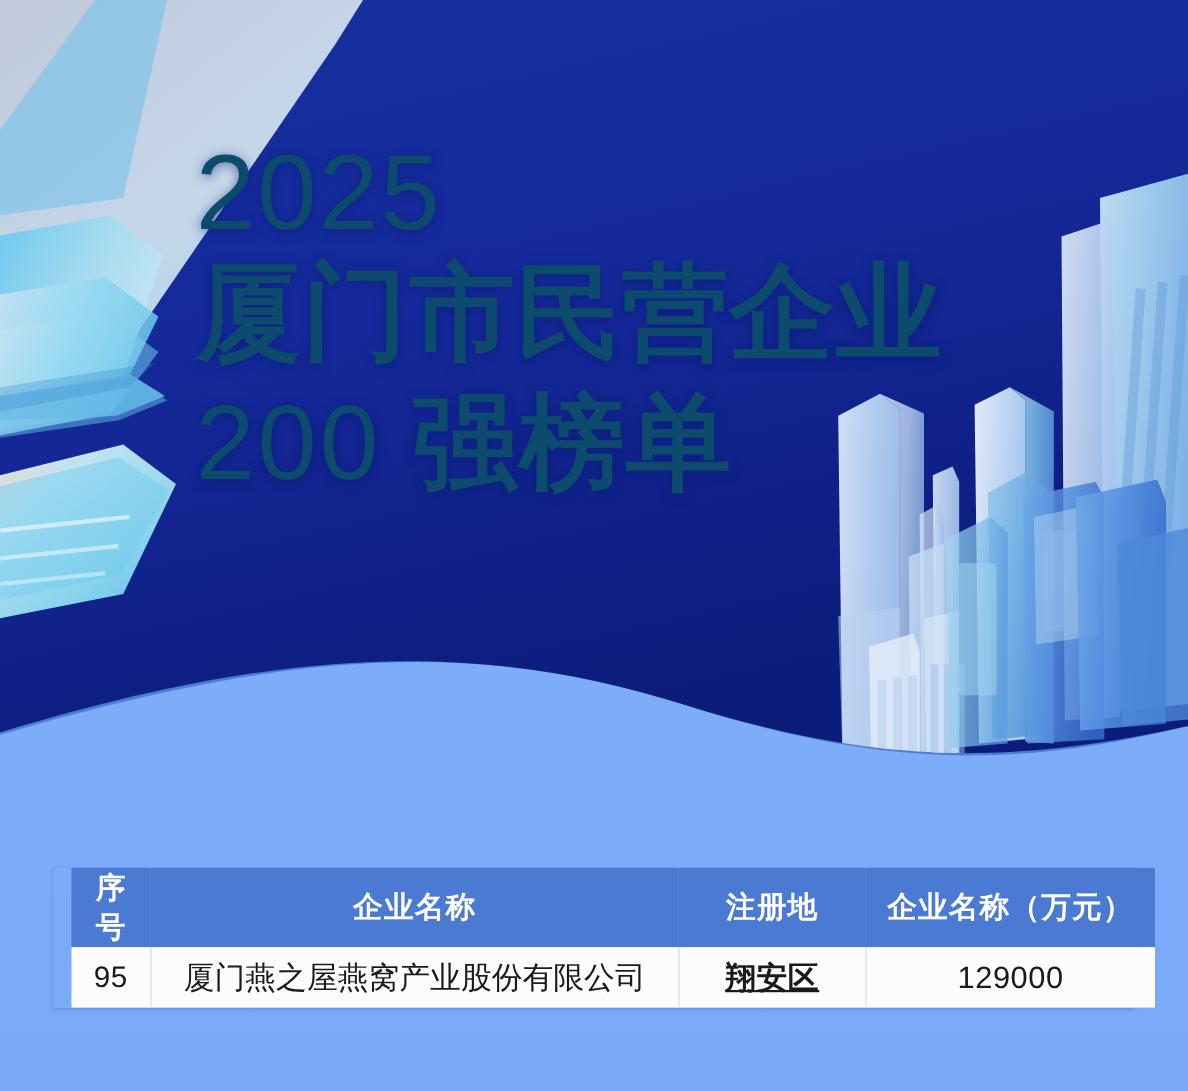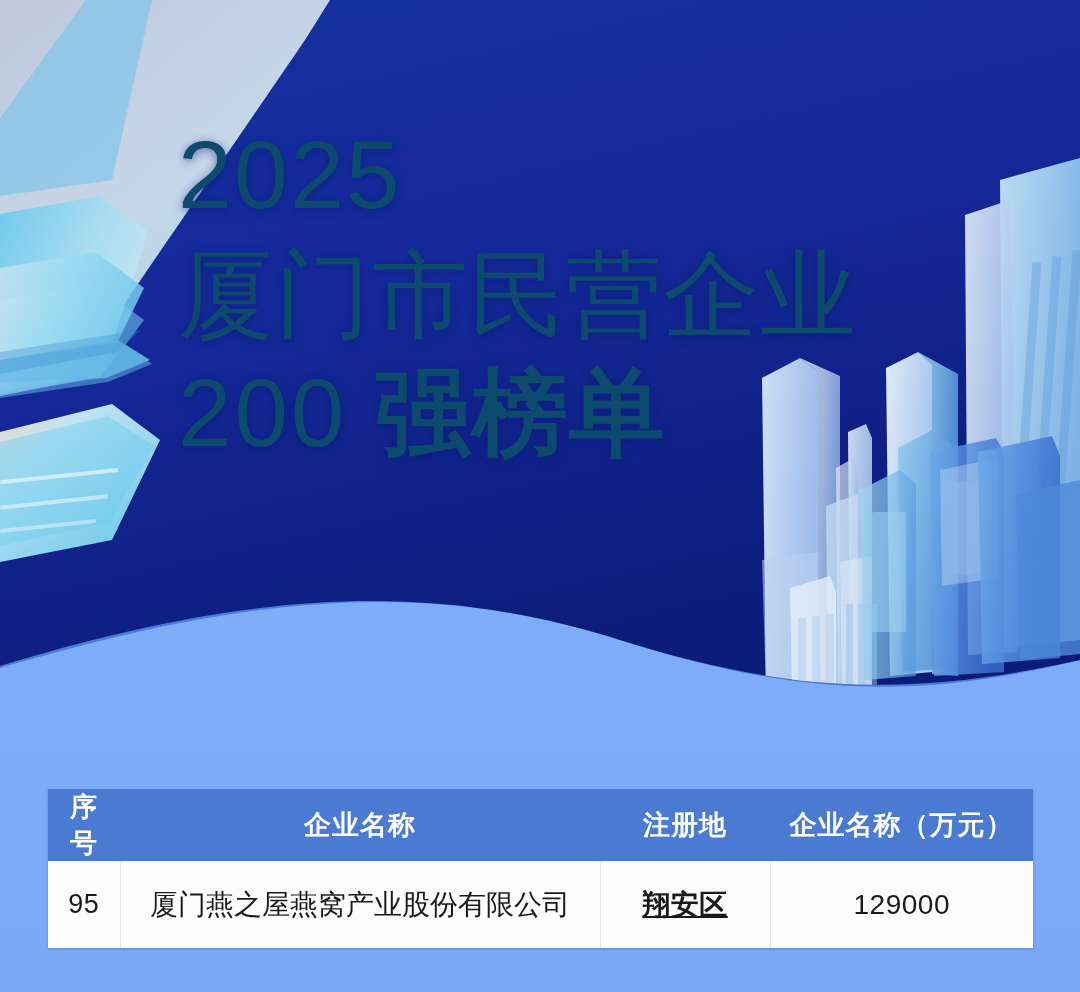--- a/index.html
+++ b/index.html
@@ -40,22 +40,22 @@
   }
   .hl-year {
     font-size: 97px;
     line-height: 1.0;
     font-weight: 400;
     letter-spacing: 2px;
   }
   .hl-main {
     font-size: 96px;
     line-height: 1.12;
-    font-weight: 400;
-    margin-top: 18px;
+    font-weight: 700;
+    margin-top: 8px;
     letter-spacing: 1px;
     white-space: nowrap;
   }
   .hl-sub {
     font-size: 96px;
     line-height: 1.12;
     font-weight: 700;
     margin-top: 10px;
     letter-spacing: 1px;
     white-space: nowrap;
@@ -68,38 +68,39 @@
     left: 48px;
     top: 789px;
     width: 985px;
     z-index: 60;
     box-shadow: 0 1px 3px rgba(20,50,130,.28);
   }
   table.rank {
     width: 100%;
     border-collapse: collapse;
     table-layout: fixed;
+    margin-left: 17px;
   }
   table.rank thead th {
     background: #4A7AD1;
     color: #ffffff;
     font-size: 27px;
     font-weight: 600;
     height: 56px;
     padding: 0;
     border: none;
     letter-spacing: 1px;
   }
   table.rank thead th.c-idx { text-align: left; padding-left: 22px; }
   table.rank tbody td {
     background: #FCFCFC;
     color: #1A1A1A;
     font-size: 28px;
     height: 55px;
-    padding: 16px;
+    padding: 0;
     text-align: center;
     border-right: 1px solid #E2E6EE;
     letter-spacing: .5px;
   }
   table.rank tbody td:last-child { border-right: none; }
   table.rank tbody td.c-idx { font-size: 27px; }
   table.rank tbody td.c-name { font-weight: 400; letter-spacing: 0px; }
   table.rank tbody td.c-loc { font-weight: 600; text-decoration: underline; }
 
   

